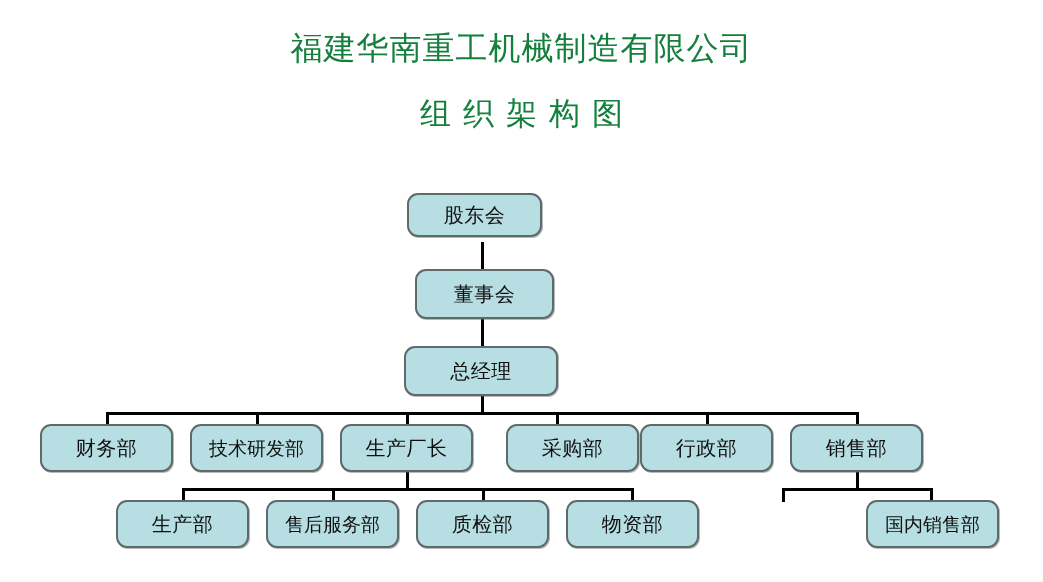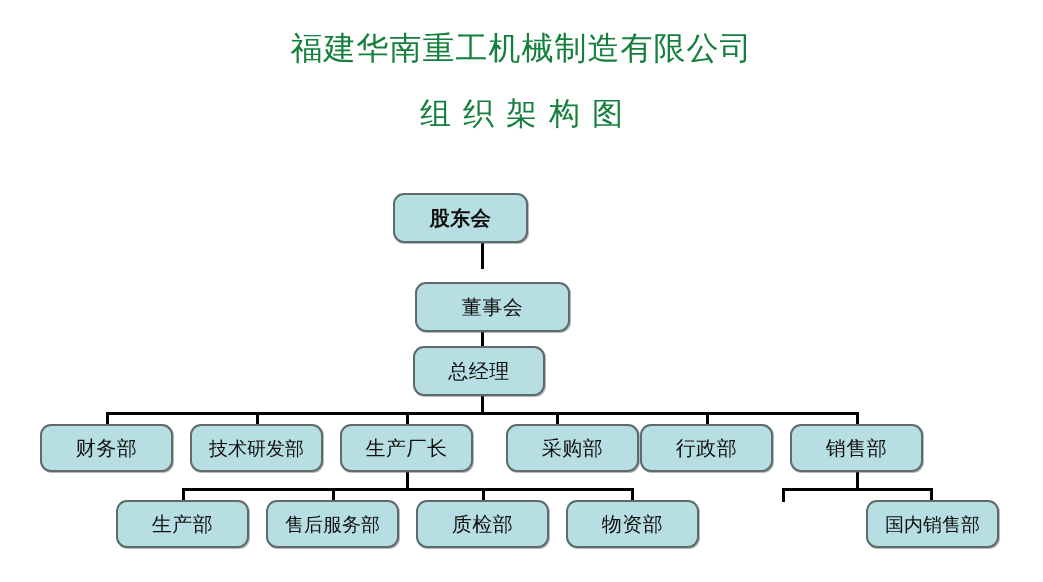--- a/index.html
+++ b/index.html
@@ -93,25 +93,25 @@
   <div class="conn conn-v" style="left:182px; top:488px; height:14px;"></div>
   <div class="conn conn-v" style="left:332px; top:488px; height:14px;"></div>
   <div class="conn conn-v" style="left:482px; top:488px; height:14px;"></div>
   <div class="conn conn-v" style="left:631px; top:488px; height:14px;"></div>
 
   <div class="conn conn-v" style="left:856px; top:471px; height:17px;"></div>
   <div class="conn conn-h" style="left:782px; top:488px; width:151px;"></div>
   <div class="conn conn-v" style="left:782px; top:488px; height:14px;"></div>
   <div class="conn conn-v" style="left:930px; top:488px; height:14px;"></div>
 
-  <div class="node" style="left:393px; top:193px; width:135px; height:50px;font-weight:bold;">股东会</div>
+  <div class="node" style="left:407px; top:193px; width:135px; height:44px;">股东会</div>
 
-  <div class="node" style="left:415px; top:269px; width:155px; height:50px;margin-top:13px;">董事会</div>
+  <div class="node" style="left:415px; top:269px; width:139px; height:50px;">董事会</div>
 
-  <div class="node" style="left:413px; top:346px; width:132px; height:50px;">总经理</div>
+  <div class="node" style="left:404px; top:346px; width:154px; height:50px;">总经理</div>
 
   <div class="node" style="left:40px; top:424px; width:133px; height:48px;">财务部</div>
 
   <div class="node node-sm" style="left:190px; top:424px; width:133px; height:48px;">技术研发部</div>
 
   <div class="node" style="left:340px; top:424px; width:133px; height:48px;">生产厂长</div>
 
   <div class="node" style="left:490px; top:424px; width:133px; height:48px;margin-left:16px;">采购部</div>
 
   <div class="node" style="left:640px; top:424px; width:133px; height:48px;text-align:center;">行政部</div>

